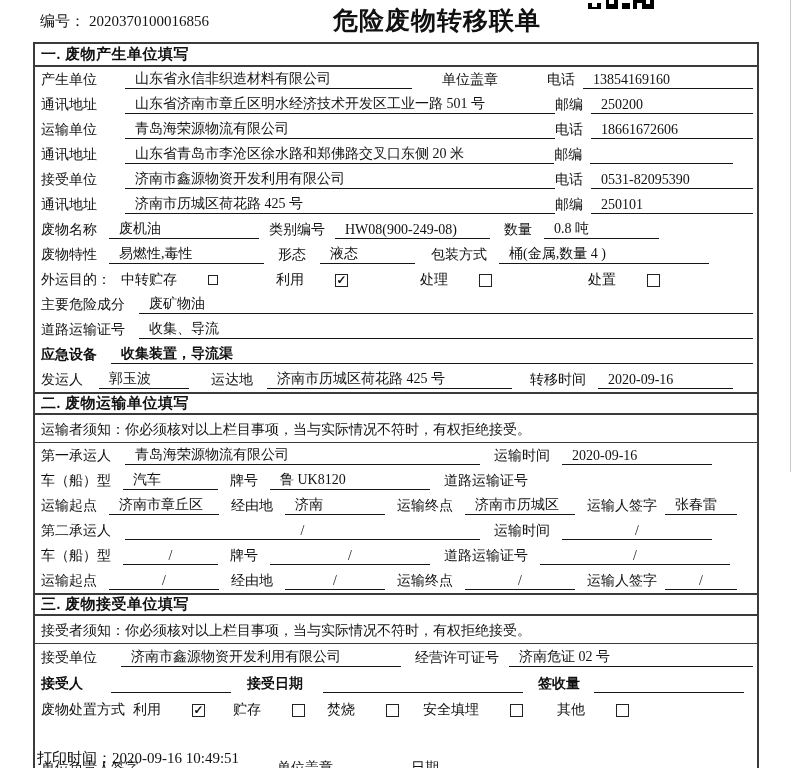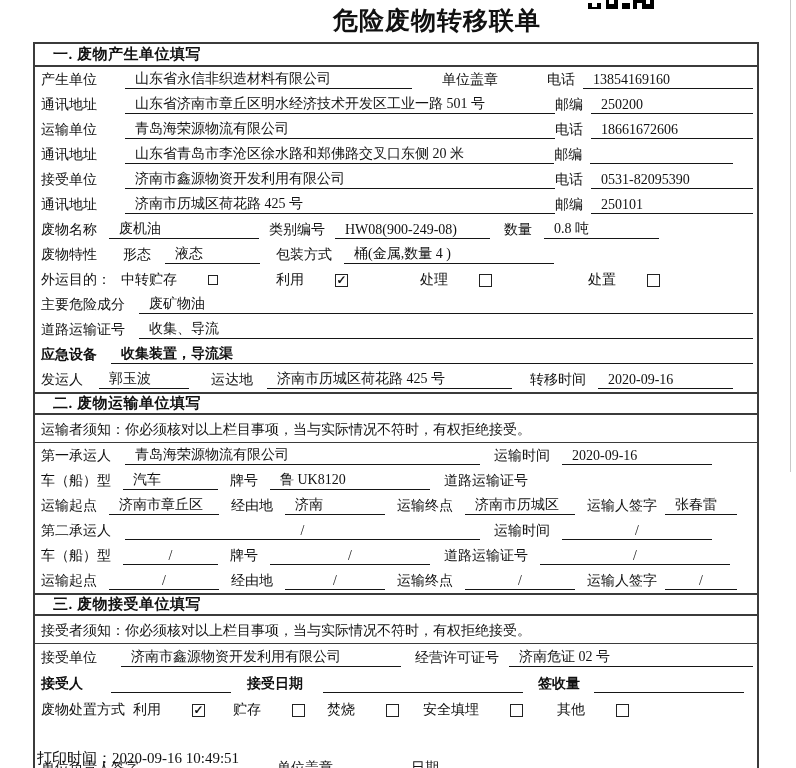--- a/index.html
+++ b/index.html
@@ -4,40 +4,43 @@
 <style>
   html,body{margin:0;padding:0;background:#fff;}
   .page{position:relative;width:796px;height:768px;background:#fff;overflow:hidden;
         font-family:"Liberation Serif","DejaVu Serif",serif;color:#111;}
   .code{position:absolute;left:40px;top:12px;font-size:15px;white-space:nowrap;}
   .code .num{margin-left:4px;}
   .title{position:absolute;left:333px;top:4px;font-size:25px;font-weight:bold;letter-spacing:1px;white-space:nowrap;}
   .qr{position:absolute;left:588px;top:0;}
   .edge{position:absolute;left:790px;top:0;width:1px;height:472px;background:#c9c9c9;}
   .fbox{position:absolute;left:33px;top:42px;width:722px;border:2px solid #3b3b3b;background:#fff;box-sizing:content-box;}
-  .sec{height:23px;display:flex;align-items:center;padding-left:18px;font-weight:bold;font-size:15px;
+  .sec{height:23px;display:flex;align-items:center;padding-left:6px;font-weight:bold;font-size:15px;
        border-top:2px solid #3b3b3b;border-bottom:2px solid #3b3b3b;box-sizing:border-box;letter-spacing:0.5px;}
   .sec:first-child{border-top:none;}
   .row{display:flex;align-items:flex-end;padding:0 2px 3px 6px;font-size:14px;box-sizing:border-box;}
   .row.rb{border-bottom:1.5px solid #3b3b3b;}
   .lbl{white-space:nowrap;}
   .fld{border-bottom:1px solid #161616;padding-left:10px;white-space:nowrap;box-sizing:border-box;min-height:17px;}
   .fld.ctr{text-align:center;padding-left:0;}
   .gap{flex-shrink:0;}
   .chk{display:flex;align-items:center;white-space:nowrap;gap:24px;}
   .cbx{width:13px;height:13px;border:1.5px solid #222;margin-left:7px;display:flex;align-items:center;
        justify-content:center;font-size:12px;font-weight:bold;line-height:1;box-sizing:border-box;}
   .cbx.sm{width:10px;height:10px;margin-bottom:1px;}
   .print{position:absolute;left:37px;top:749px;font-size:15px;white-space:nowrap;}
 </style>
 </head>
 <body>
 
 <div class="page">
 
+  <div class="code">
+    <span>编号：</span><span class="num">2020370100016856</span>
+  </div>
 
   <div class="title">危险废物转移联单</div>
 
   <svg class="qr" width="66" height="10" viewBox="0 0 66 10">
     <rect x="0" y="3" width="4" height="5" fill="#000"></rect>
     <rect x="9" y="3" width="4" height="5" fill="#000"></rect>
     <rect x="0" y="7" width="13" height="2" fill="#000"></rect>
     <rect x="18" y="0" width="12" height="9" fill="#000"></rect>
     <rect x="21" y="0" width="5" height="4" fill="#fff"></rect>
     <rect x="34" y="3" width="8" height="6" fill="#000"></rect>
@@ -119,20 +122,21 @@
         <div class="gap" style="width: 10px;"></div>
         <div class="fld" style="width: 155px;">HW08(900-249-08)</div>
         <div class="gap" style="width: 14px;"></div>
         <div class="lbl">数量</div>
         <div class="gap" style="width: 12px;"></div>
         <div class="fld" style="width: 115px;">0.8 吨</div>
       </div>
       <div class="row" style="height: 25px;">
         <div class="lbl">废物特性</div>
         <div class="gap" style="width: 12px;"></div>
+        <div class="fld" style="width: 155px;">易燃性,毒性</div>
         <div class="gap" style="width: 14px;"></div>
         <div class="lbl">形态</div>
         <div class="gap" style="width: 14px;"></div>
         <div class="fld" style="width: 95px;">液态</div>
         <div class="gap" style="width: 16px;"></div>
         <div class="lbl">包装方式</div>
         <div class="gap" style="width: 12px;"></div>
         <div class="fld" style="width: 210px;">桶(金属,数量  4 )</div>
       </div>
       <div class="row" style="height: 25px;">

